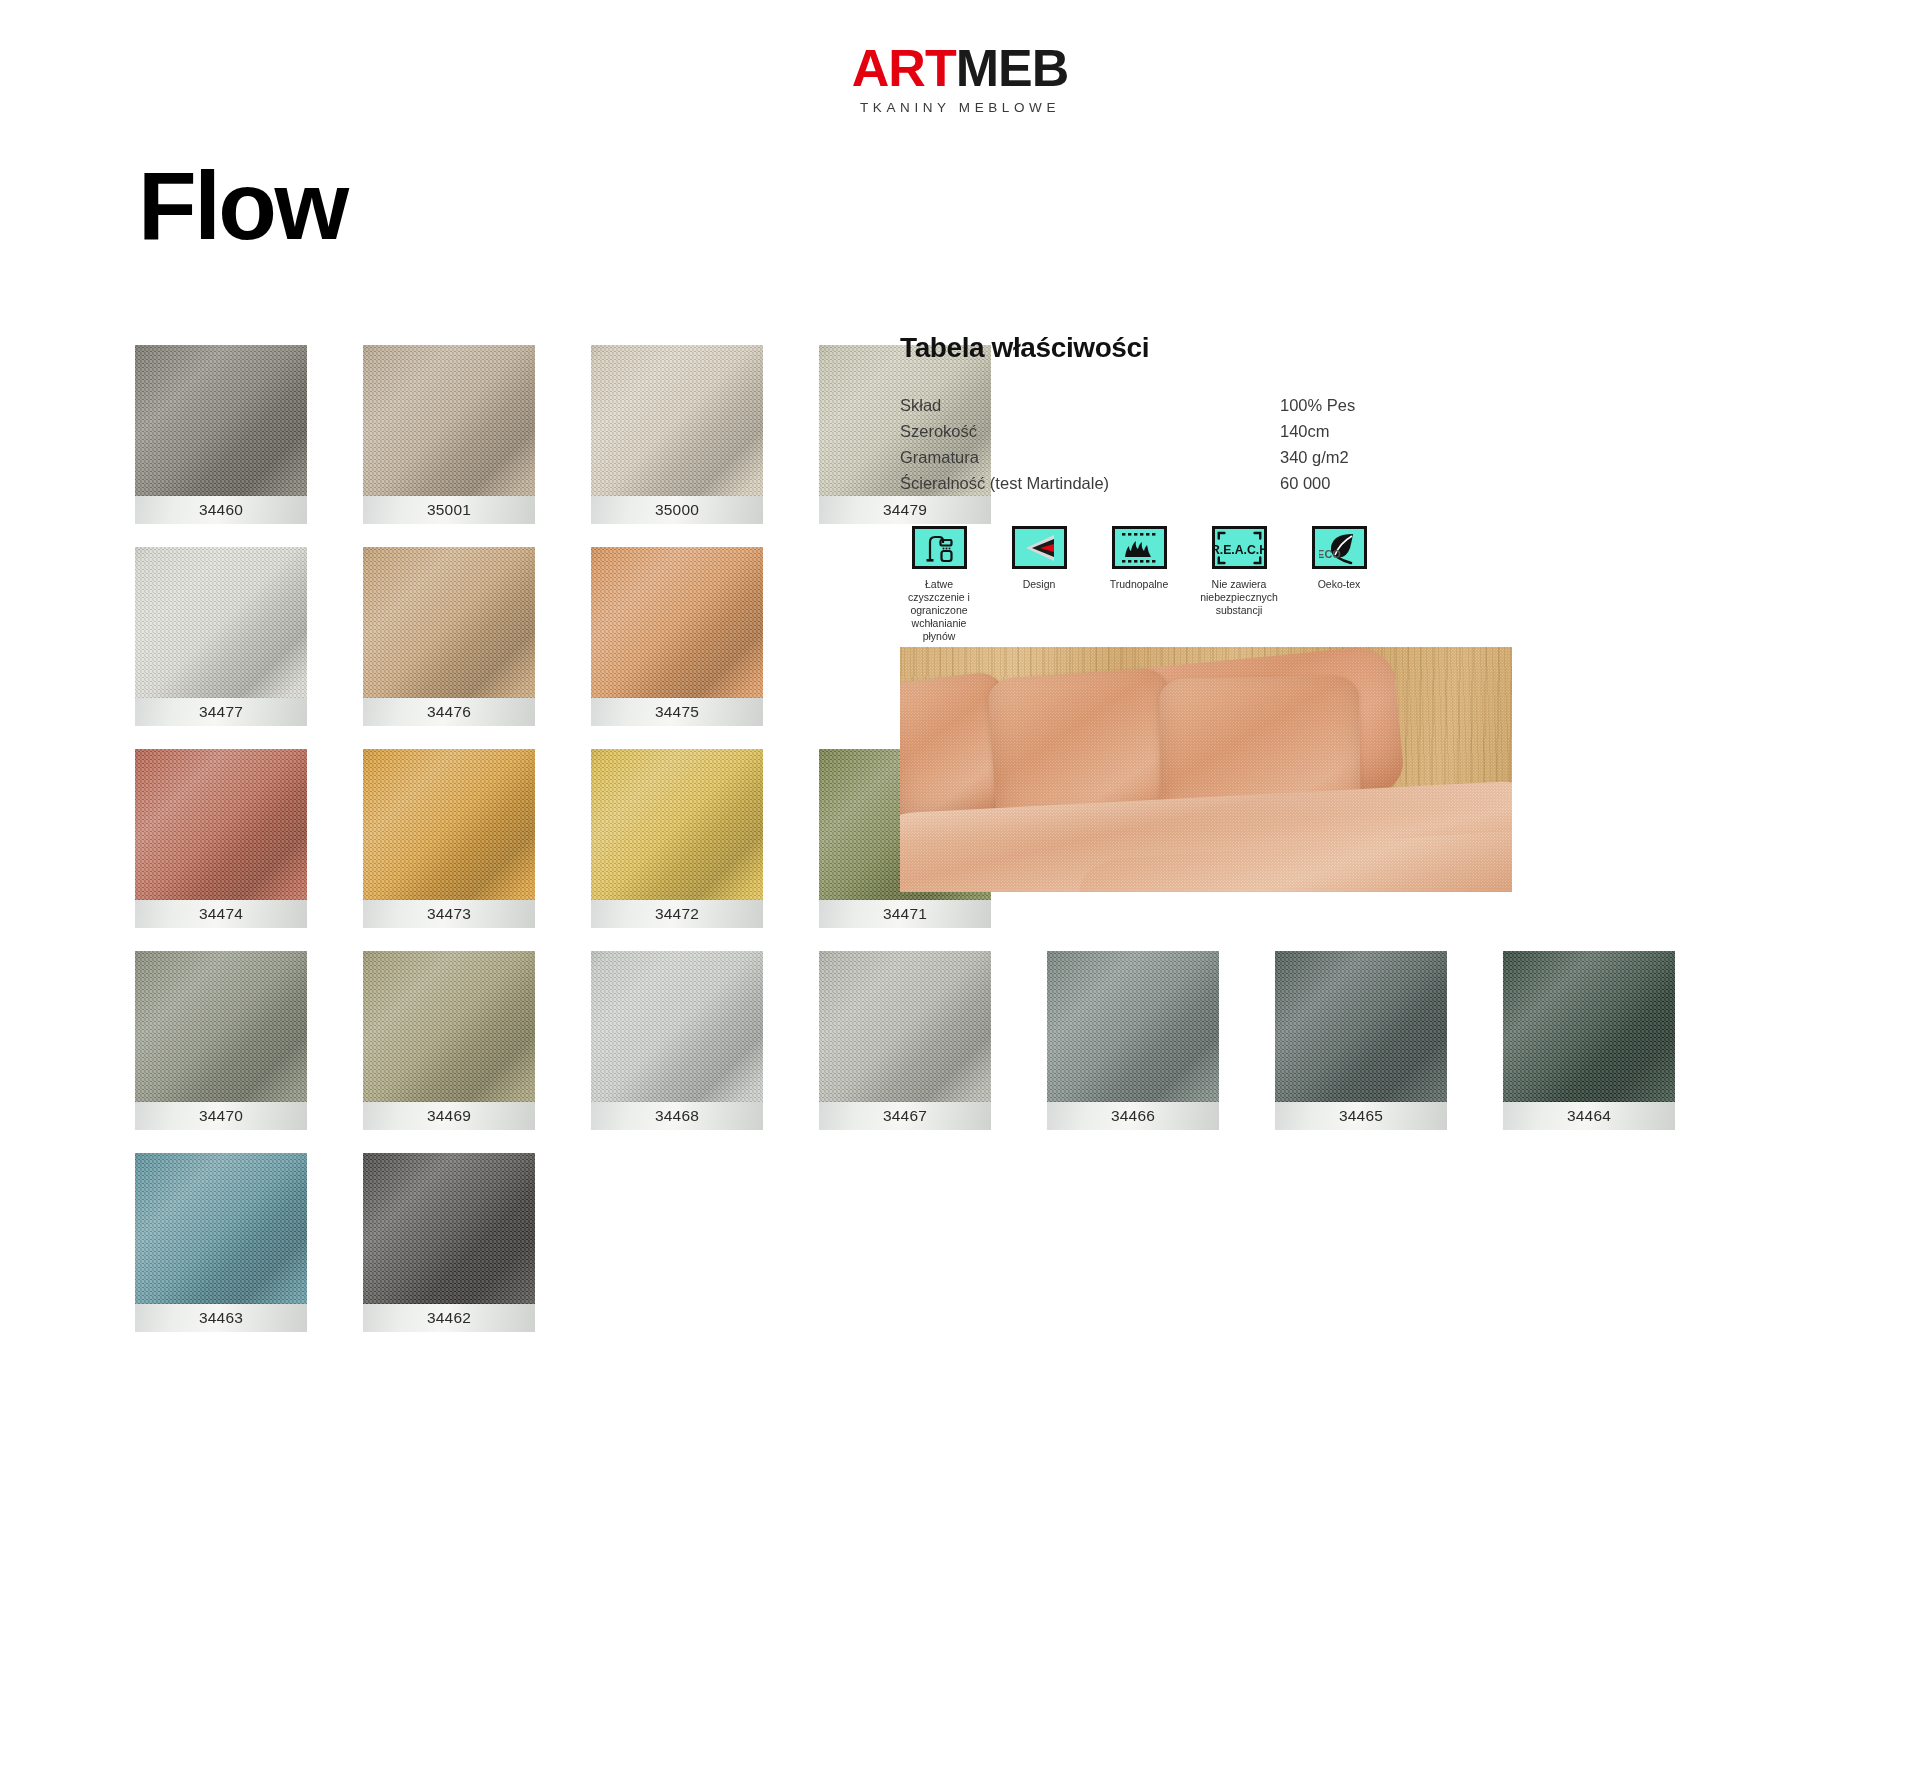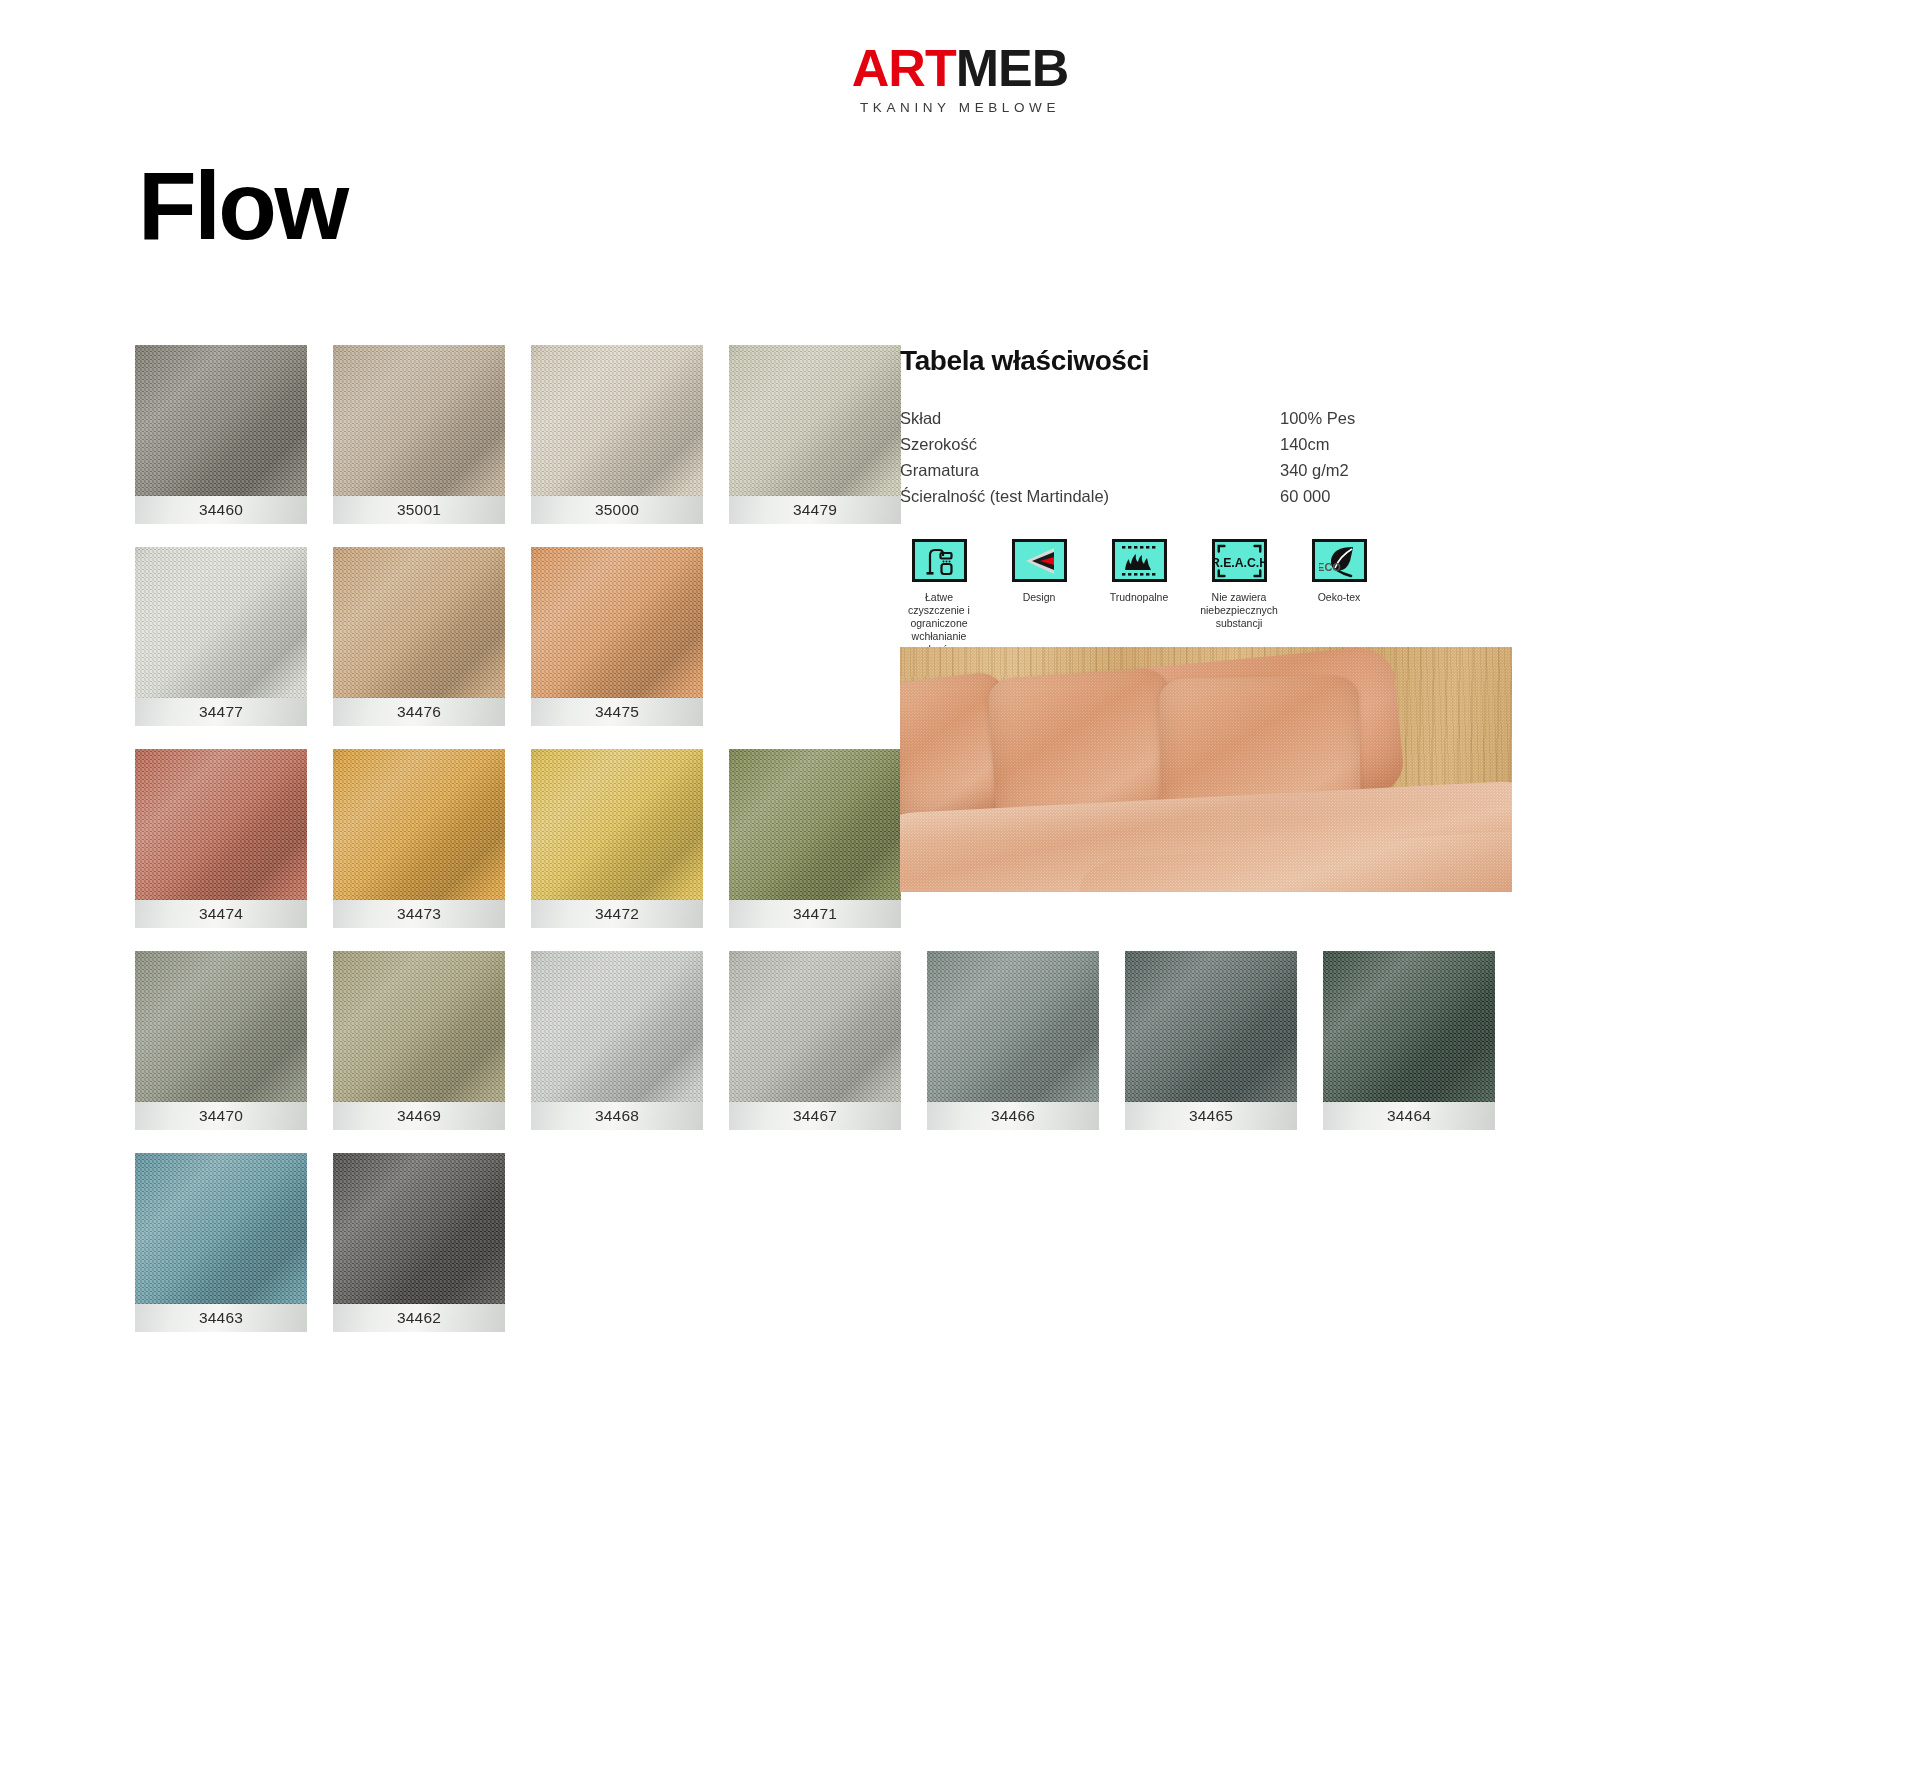--- a/index.html
+++ b/index.html
@@ -41,21 +41,21 @@
     left: 138px; top: 158px;
     font-size: 96px;
     font-weight: 700;
     letter-spacing: -2.5px;
     color: #000;
     line-height: 1;
   }
 
   
   .swatch-area { position: absolute; left: 135px; top: 345px; width: 1290px; }
-  .swatch-row { display: flex; gap: 26px; margin-bottom: 23px; }
+  .swatch-row { display: flex; gap: 56px; margin-bottom: 23px; }
   .swatch {
     width: 172px;
     position: relative;
   }
   .swatch-img {
     width: 172px; height: 151px;
     position: relative;
     overflow: hidden;
   }
   .swatch-img .base { position: absolute; inset: 0; }
@@ -84,21 +84,21 @@
   }
   .swatch-label {
     width: 172px; height: 28px;
     display: flex; align-items: center; justify-content: center;
     font-size: 15.5px; color: #2b2b2b;
     background: linear-gradient(100deg,#d9dbda 0%,#eceeec 22%,#f6f7f5 48%,#e4e6e3 72%,#cfd2cf 100%);
     letter-spacing: .2px;
   }
 
   
-  .right-col { position: absolute; left: 900px; top: 345px; width: 640px; }
+  .right-col { position: absolute; left: 900px; top: 332px; width: 640px; }
   .props-title {
     font-size: 28px; font-weight: 700; color: #111;
     letter-spacing: -.4px; margin-bottom: 28px;
   }
   .spec-table { width: 555px; }
   .spec-row { display: flex; font-size: 16.5px; color: #3c3c3c; line-height: 26px; }
   .spec-key { flex: 0 0 380px; }
   .spec-val { flex: 1; }
 
   .cert-row { display: flex; gap: 22px; margin-top: 30px; }

